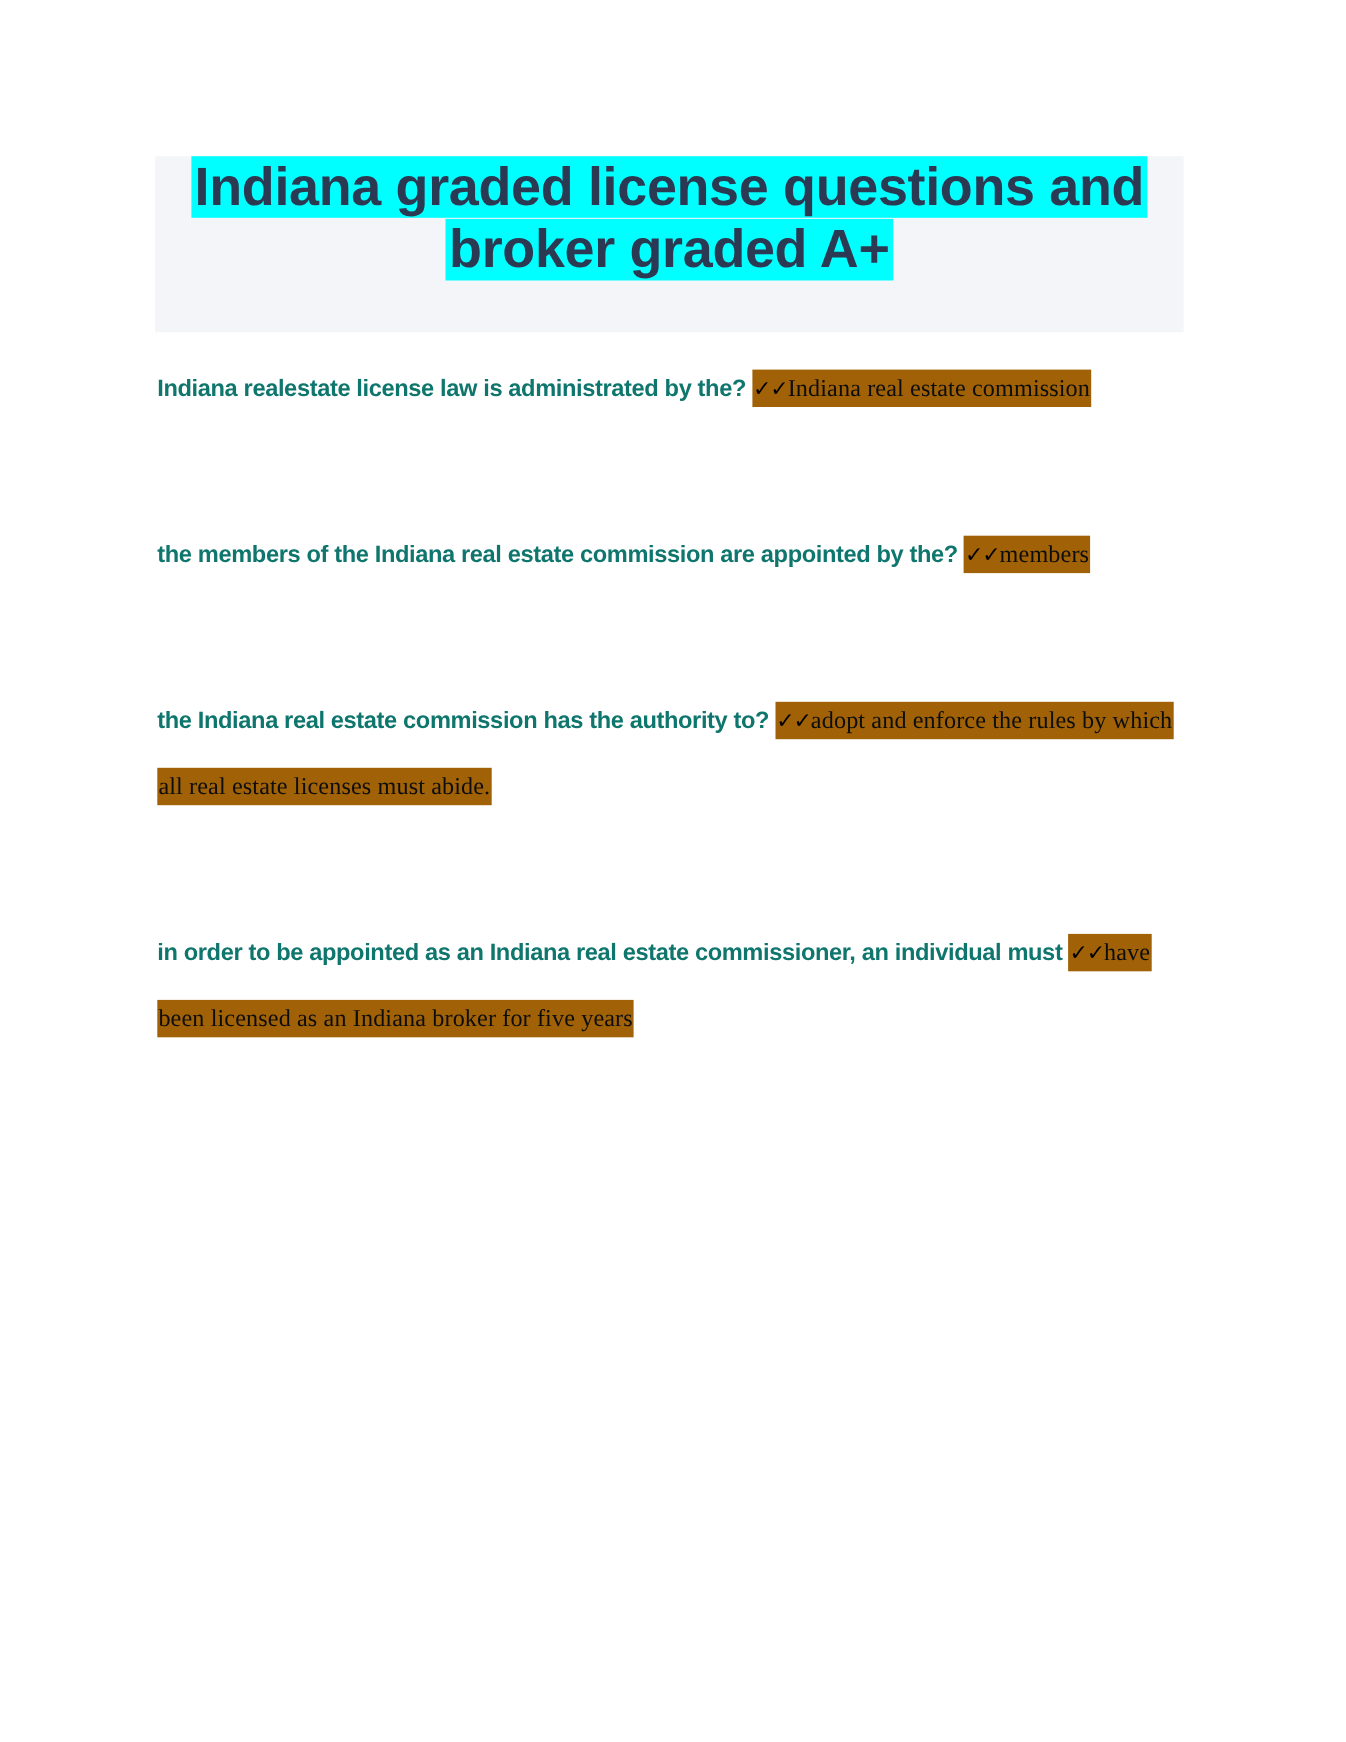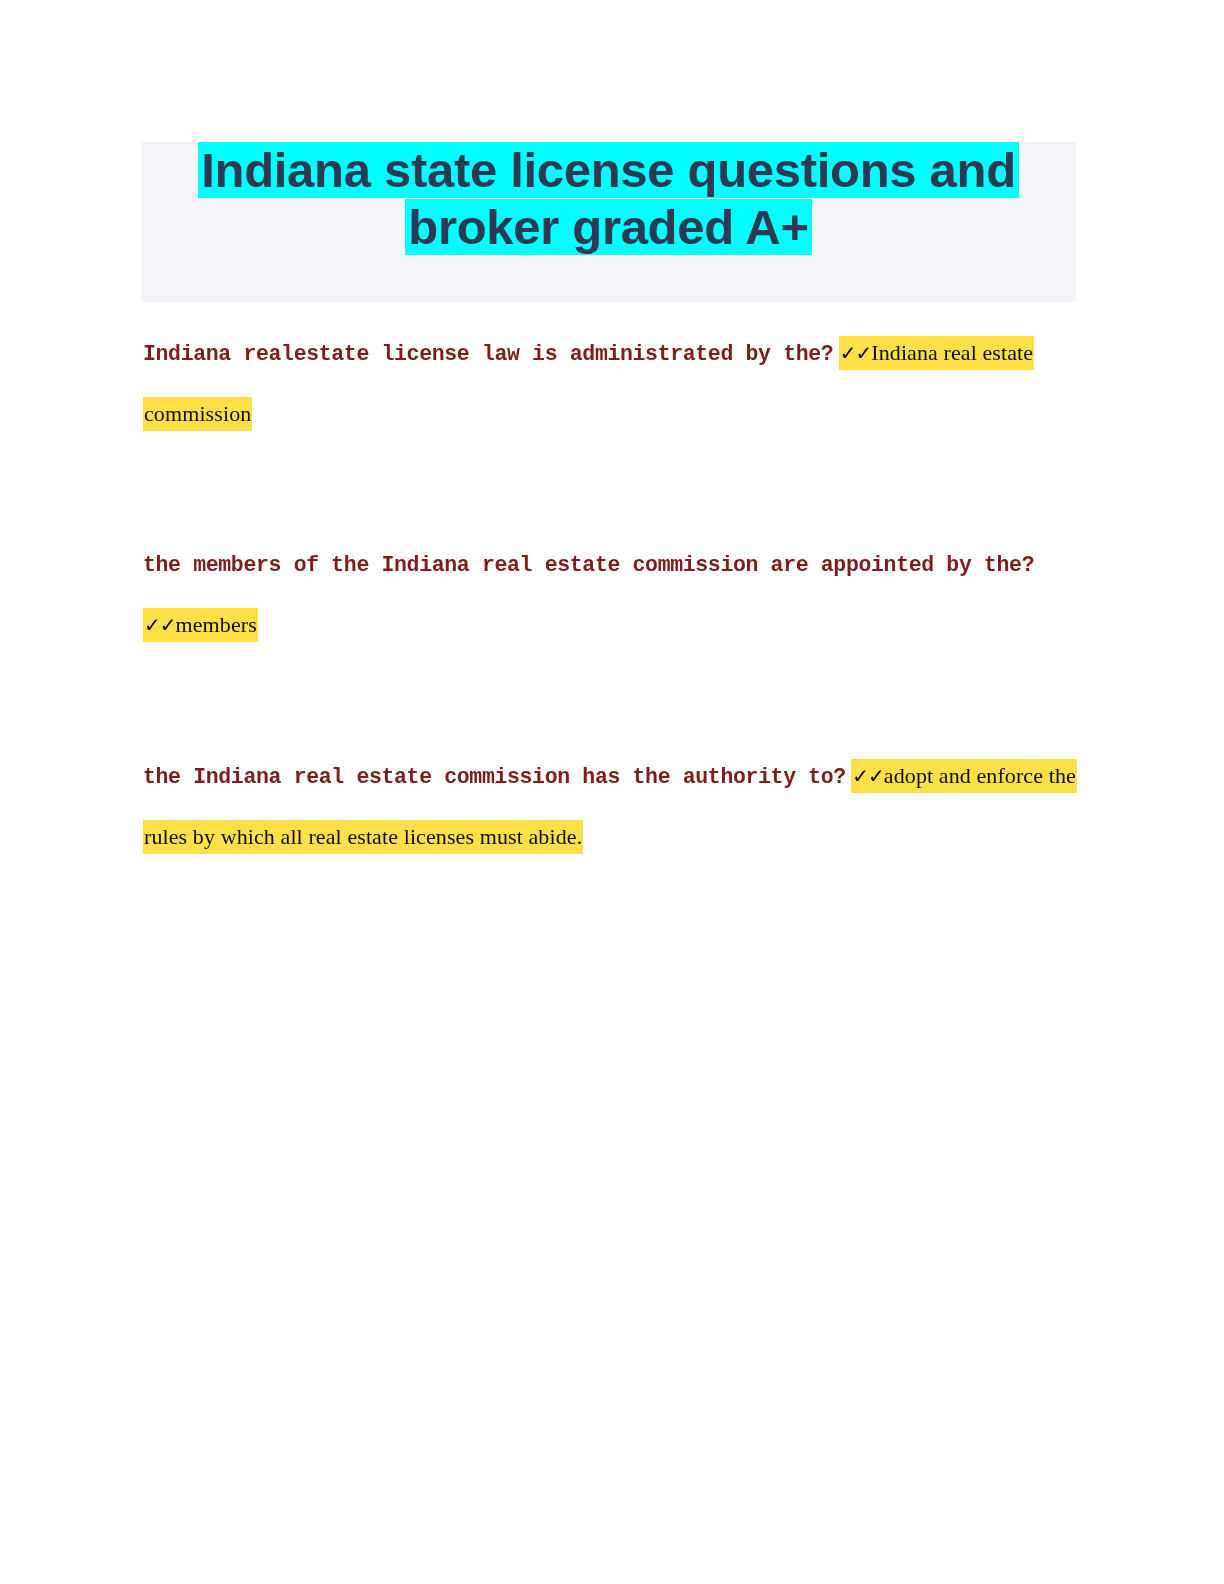--- a/index.html
+++ b/index.html
@@ -57,67 +57,70 @@
   .qa-block:last-child { margin-bottom: 0; }
 
   .qa-line {
     font-size: 21px;
     line-height: 59px;
     color: #000000;
     white-space: normal;
   }
 
   .question {
-    font-family: Liberation Mono, monospace;
+    font-family: Liberation Sans, sans-serif;
     font-weight: bold;
     font-size: 21.5px;
     letter-spacing: -0.35px;
-    color: #7f1d1d;
+    color: #0f766e;
   }
 
   .answer {
     font-family: "Liberation Serif", "DejaVu Serif", serif;
     font-weight: normal;
     font-size: 22px;
     color: #0d0d0d;
-    background: #fde047;
+    background: #a16207;
     box-decoration-break: clone;
     -webkit-box-decoration-break: clone;
     padding: 4px 1px 5px 1px;
     letter-spacing: 0.1px;
   }
   .checks {
     font-family: "DejaVu Sans", "Liberation Sans", sans-serif;
     font-weight: bold;
     font-size: 20px;
     color: #000000;
     letter-spacing: -1px;
   }
   .gap { font-size: 21.5px; }
 </style>
 </head>
 <body>
 
 <div class="header-panel">
   <h1 class="doc-title">
-    <span class="hl">Indiana state license questions and</span><br>
+    <span class="hl">Indiana graded license questions and</span><br>
     <span class="hl">broker graded A+</span>
   </h1>
 </div>
 
 <div class="qa-list">
 
   <div class="qa-block">
     <p class="qa-line"><span class="question">Indiana realestate license law is administrated by the?</span><span class="gap"> </span><span class="answer"><span class="checks">✓✓</span><span>Indiana real estate commission</span></span></p>
   </div>
 
   <div class="qa-block">
     <p class="qa-line"><span class="question">the members of the Indiana real estate commission are appointed by the?</span><span class="gap"> </span><span class="answer"><span class="checks">✓✓</span><span>members</span></span></p>
   </div>
 
   <div class="qa-block">
     <p class="qa-line"><span class="question">the Indiana real estate commission has the authority to?</span><span class="gap"> </span><span class="answer"><span class="checks">✓✓</span><span>adopt and enforce the rules by which all real estate licenses must abide.</span></span></p>
   </div>
 
+  <div class="qa-block">
+    <p class="qa-line"><span class="question">in order to be appointed as an Indiana real estate commissioner, an individual must</span><span class="gap"> </span><span class="answer"><span class="checks">✓✓</span><span>have been licensed as an Indiana broker for five years</span></span></p>
+  </div>
 
 
 
 </div>
 
 </body></html>

